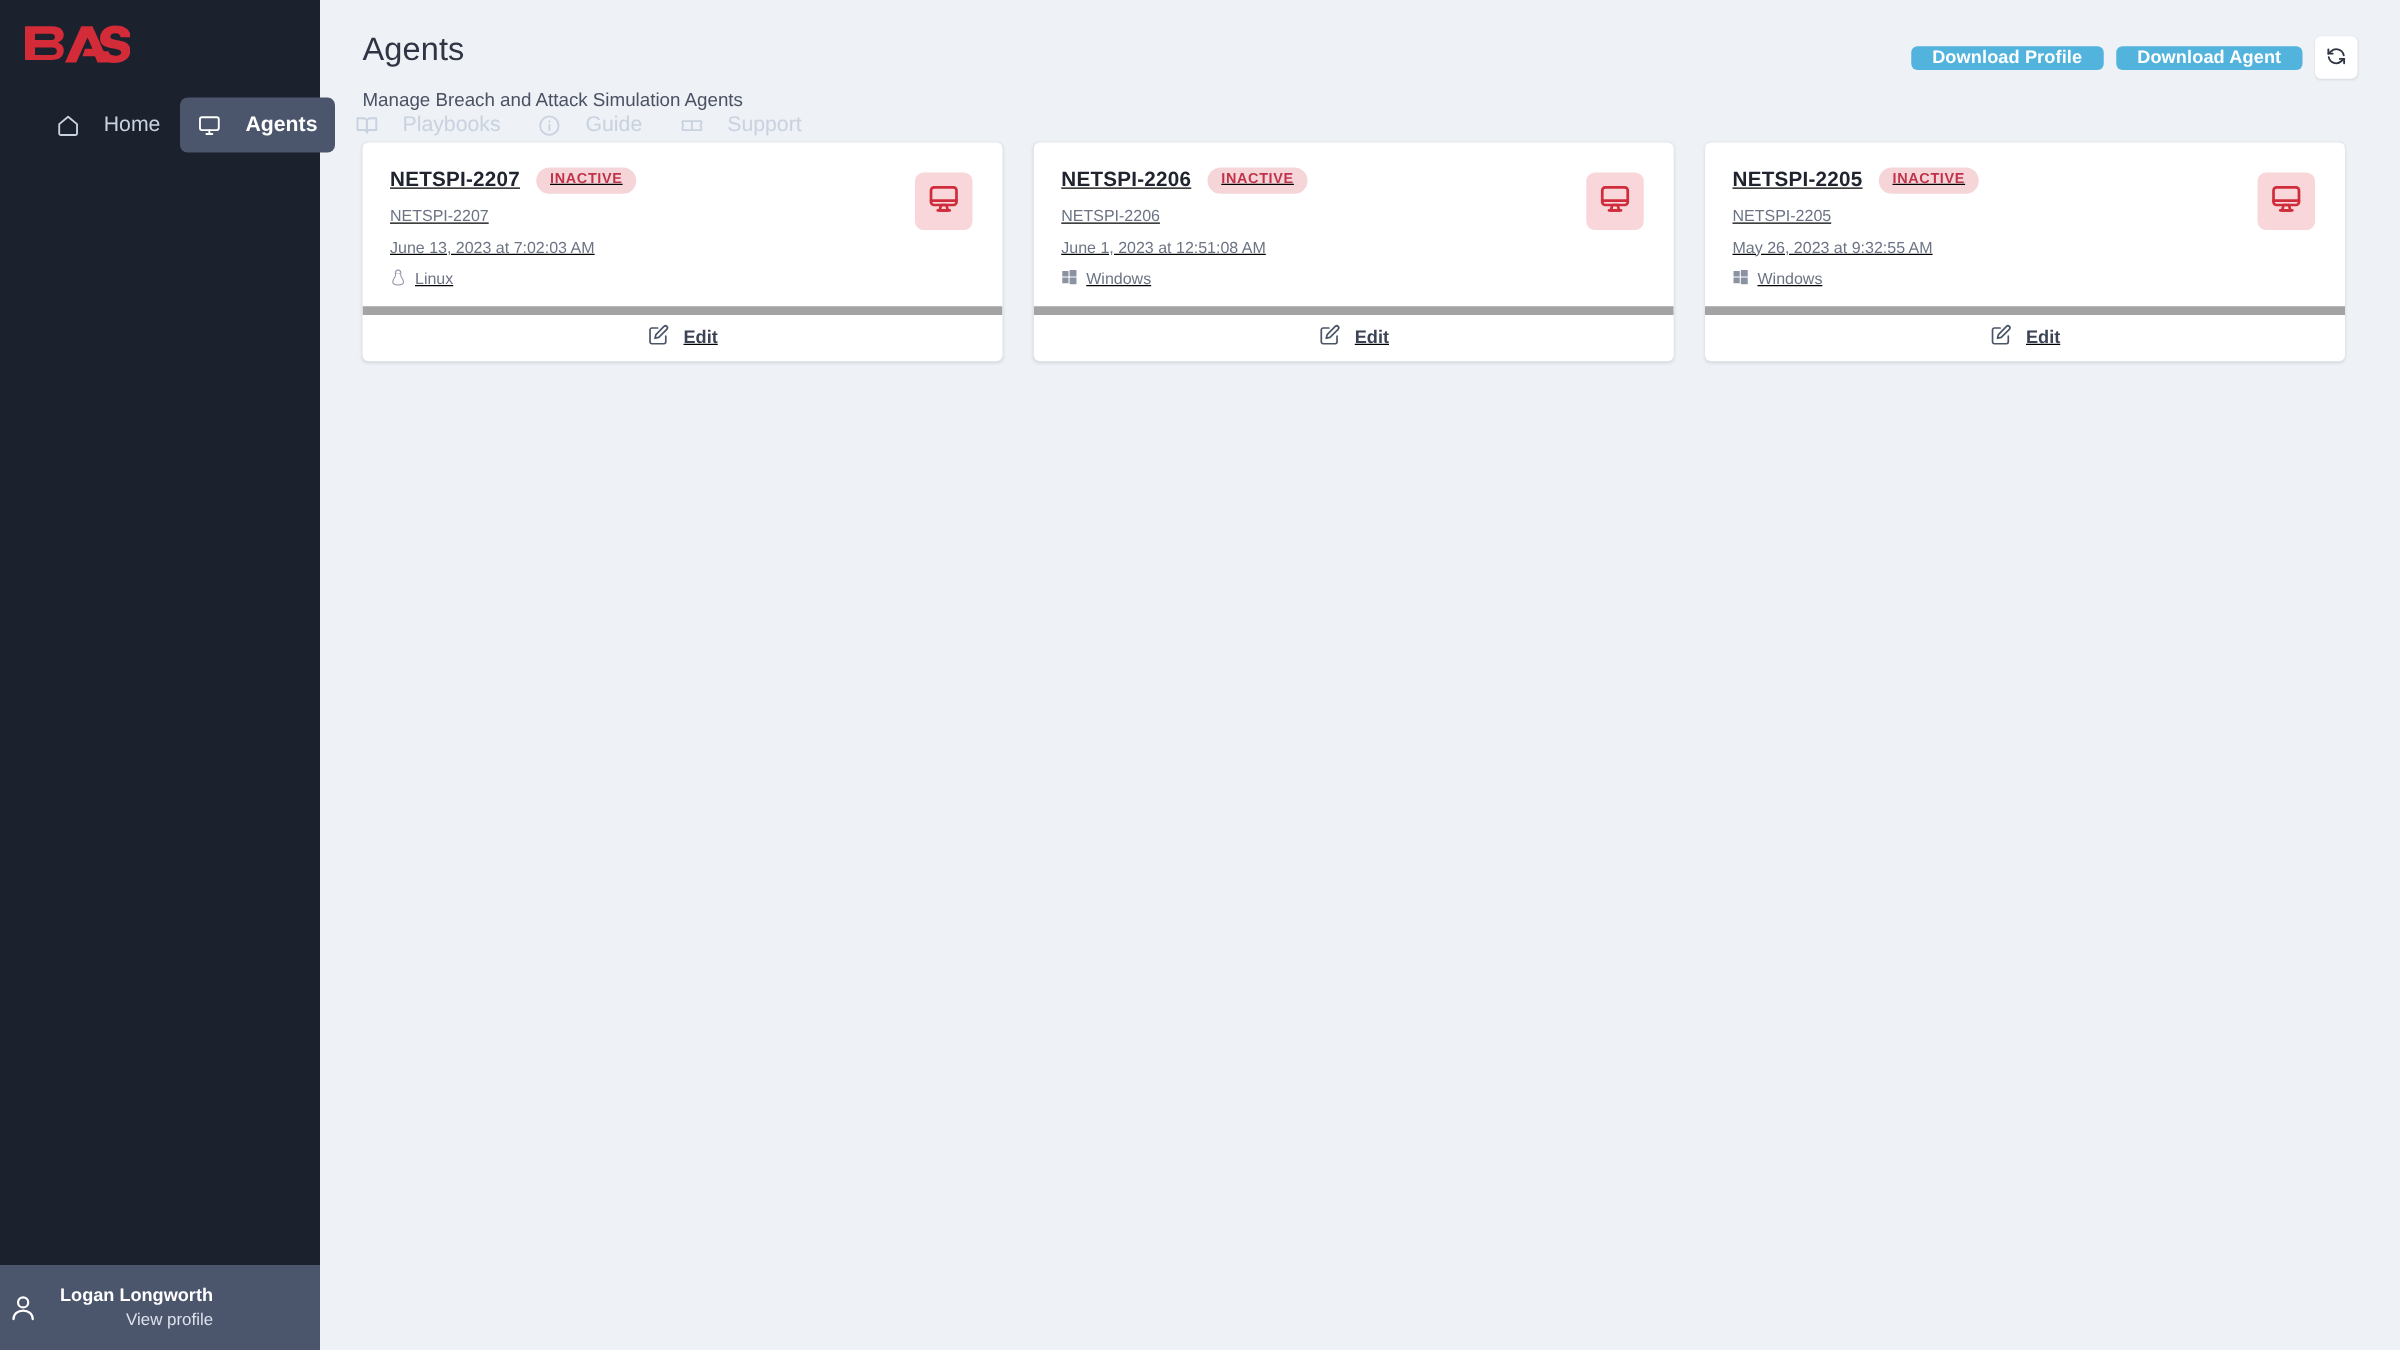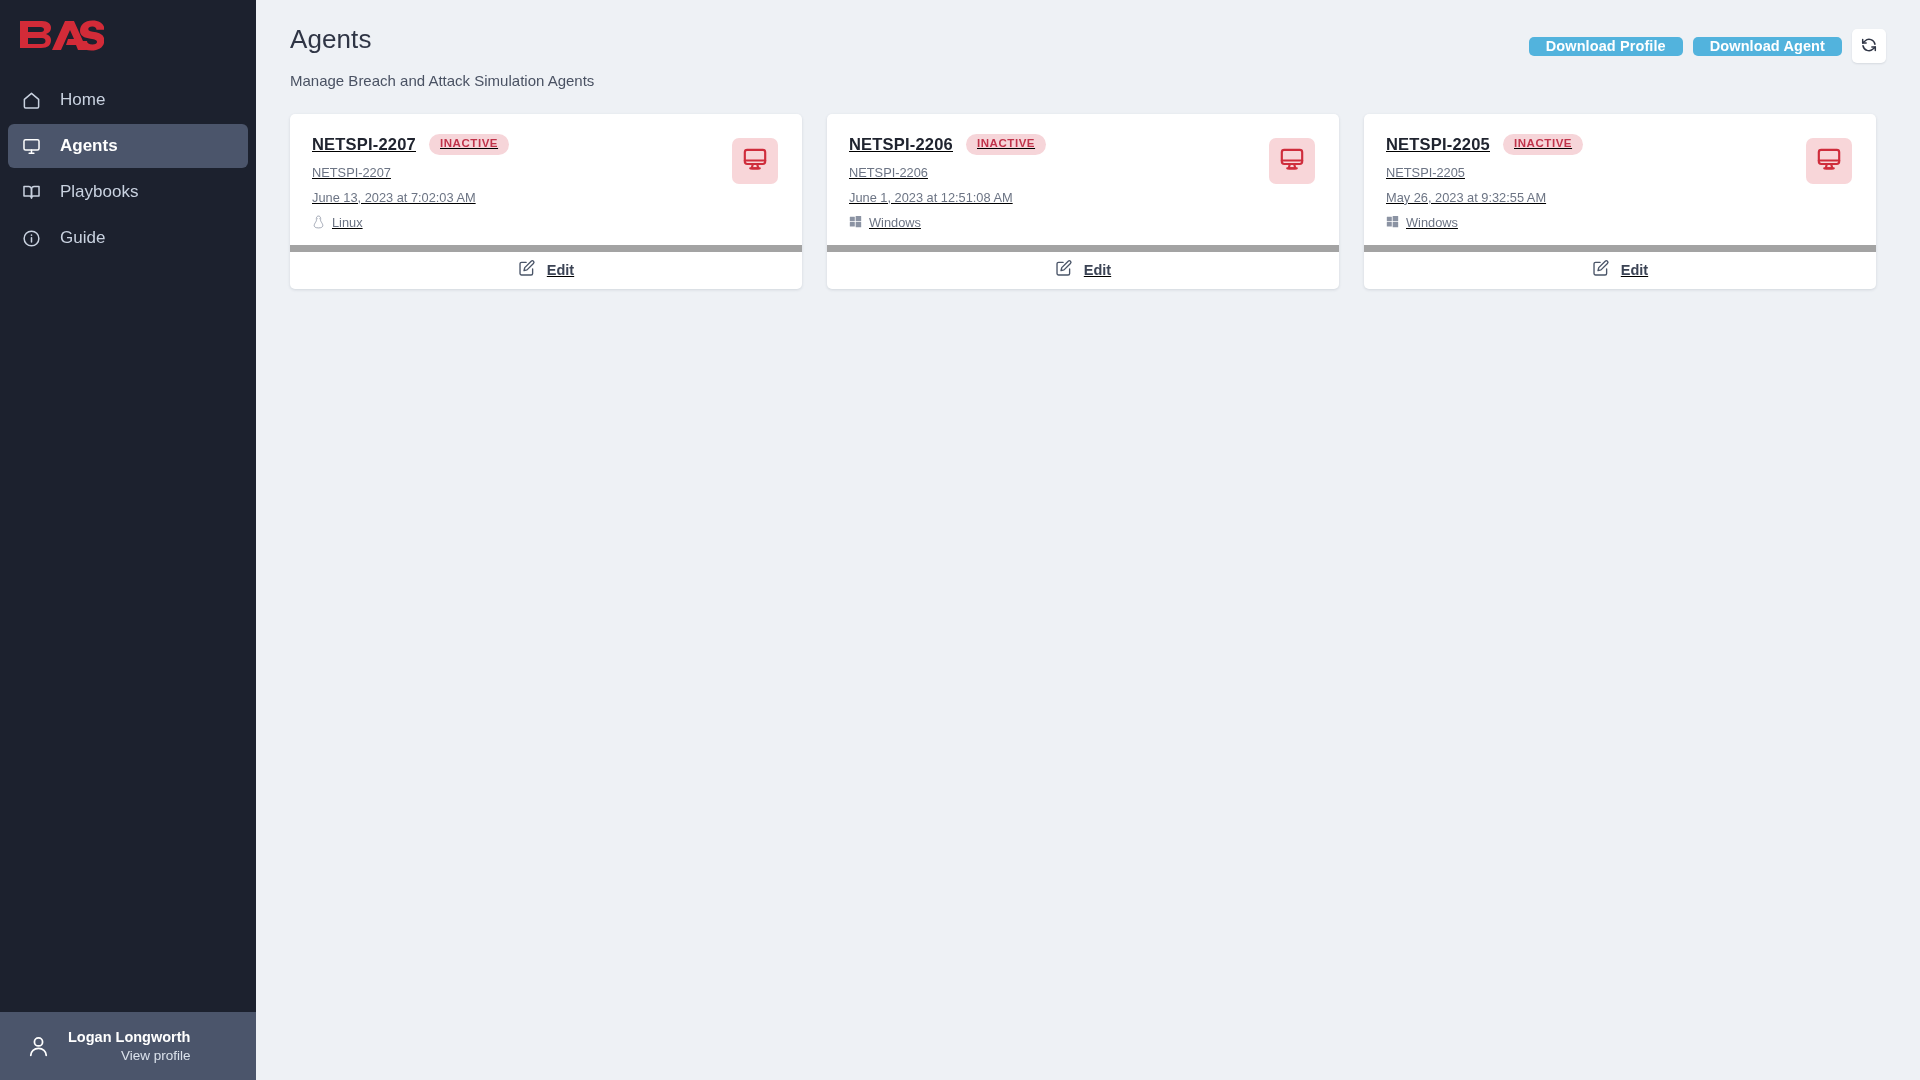--- a/index.html
+++ b/index.html
@@ -13,37 +13,37 @@
 
   
   .sidebar {
     width: 256px; height: 1080px; flex: 0 0 256px;
     background: #1c212e;
     display: flex; flex-direction: column;
     position: relative;
   }
   .logo-wrap { height: 70px; display: flex; align-items: center; padding-left: 18px; }
   .logo { display: block; }
-  .nav { margin-top: 8px; padding: 0 8px; display: flex; flex-direction: column; gap: 2px; }
+  .nav { margin-top: 8px; padding: 0 8px; display: flex; flex-direction: row; gap: 2px; margin-left: 23px; }
   .nav-item {
     display: flex; align-items: center;
     height: 44px; padding: 0 14px; border-radius: 6px;
     color: #c9d2e0; font-size: 17px; cursor: pointer;
     position: relative;
   }
   .nav-item.active { background: #4b556b; color: #ffffff; font-weight: 600; }
   .nav-item .ico { width: 26px; display: flex; align-items: center; flex: 0 0 26px; }
   .nav-item .ico svg { display: block; }
   .nav-label { margin-left: 12px; white-space: nowrap; }
   .chev { position: absolute; right: 16px; top: 50%; transform: translateY(-50%); display: flex; }
 
   .sidebar-footer {
     position: absolute; left: 0; bottom: 0; width: 256px; height: 68px;
     background: #4b556b;
-    display: flex; align-items: center; padding: 0 26px;
+    display: flex; align-items: center; padding: 0 6px;
   }
   .avatar-ico { flex: 0 0 30px; display: flex; align-items: center; }
   .user-txt { margin-left: 12px; line-height: 1.3; }
   .user-name { color: #ffffff; font-size: 14.5px; font-weight: 700; }
   .user-sub { color: #dbe2ec; font-size: 13.5px; text-align: right; }
 
   
   .main { flex: 1; height: 1080px; position: relative; padding: 22px 34px 0 34px; }
   .page-head { display: flex; align-items: flex-start; justify-content: space-between; }
   .titles { padding-top: 2px; }
@@ -144,20 +144,29 @@
         <span class="ico">
           <svg width="19" height="19" viewBox="0 0 24 24" fill="none" stroke="#c9d2e0" stroke-width="1.9" stroke-linecap="round" stroke-linejoin="round">
             <circle cx="12" cy="12" r="9.3"></circle>
               <path d="M12 11v5.5"></path>
               <circle cx="12" cy="7.8" r="1.05" fill="#c9d2e0" stroke="none"></circle>
           </svg>
         </span>
         <span class="nav-label">Guide</span>
       </div>
 
+      <div class="nav-item">
+        <span class="ico">
+          <svg width="19" height="19" viewBox="0 0 24 24" fill="none" stroke="#c9d2e0" stroke-width="1.9" stroke-linecap="round" stroke-linejoin="round">
+            <path d="M2.5 7.5h19v3a2 2 0 0 0 0 3v3h-19v-3a2 2 0 0 0 0-3z"></path>
+              <path d="M12 8.2v7.6"></path>
+          </svg>
+        </span>
+        <span class="nav-label">Support</span>
+      </div>
     </nav>
 
     <div class="sidebar-footer">
       <span class="avatar-ico">
         <svg width="25" height="25" viewBox="0 0 24 24" fill="none" stroke="#ffffff" stroke-width="1.7" stroke-linecap="round" stroke-linejoin="round">
           <circle cx="12" cy="7.6" r="3.9"></circle>
             <path d="M4.6 20.5c0-4.1 3.3-6.6 7.4-6.6s7.4 2.5 7.4 6.6"></path>
         </svg>
       </span>
       <div class="user-txt">

